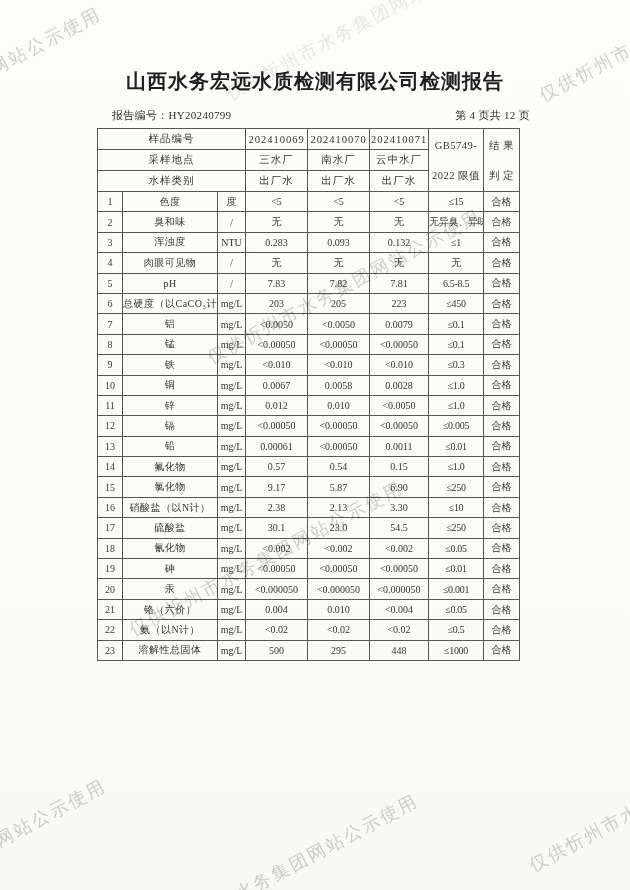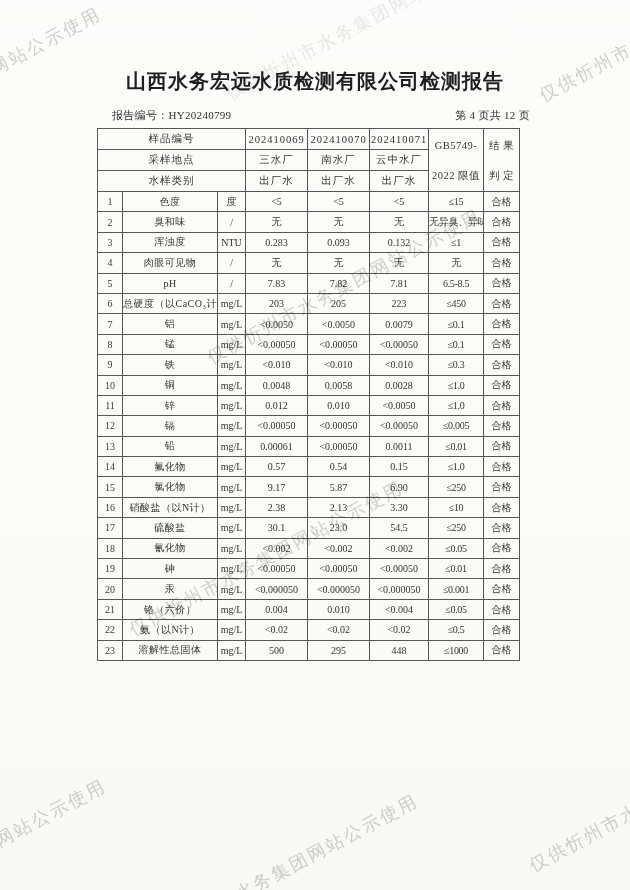--- a/index.html
+++ b/index.html
@@ -188,21 +188,21 @@
     <td>&lt;0.010</td>
     <td>&lt;0.010</td>
     <td class="limit">≤0.3</td>
     <td>合格</td>
   </tr>
 
   <tr class="drow">
     <td class="num">10</td>
     <td class="item">铜</td>
     <td class="unit">mg/L</td>
-    <td>0.0048</td>
+    <td>0.0067</td>
     <td>0.0058</td>
     <td>0.0028</td>
     <td class="limit">≤1.0</td>
     <td>合格</td>
   </tr>
 
   <tr class="drow">
     <td class="num">11</td>
     <td class="item">锌</td>
     <td class="unit">mg/L</td>

